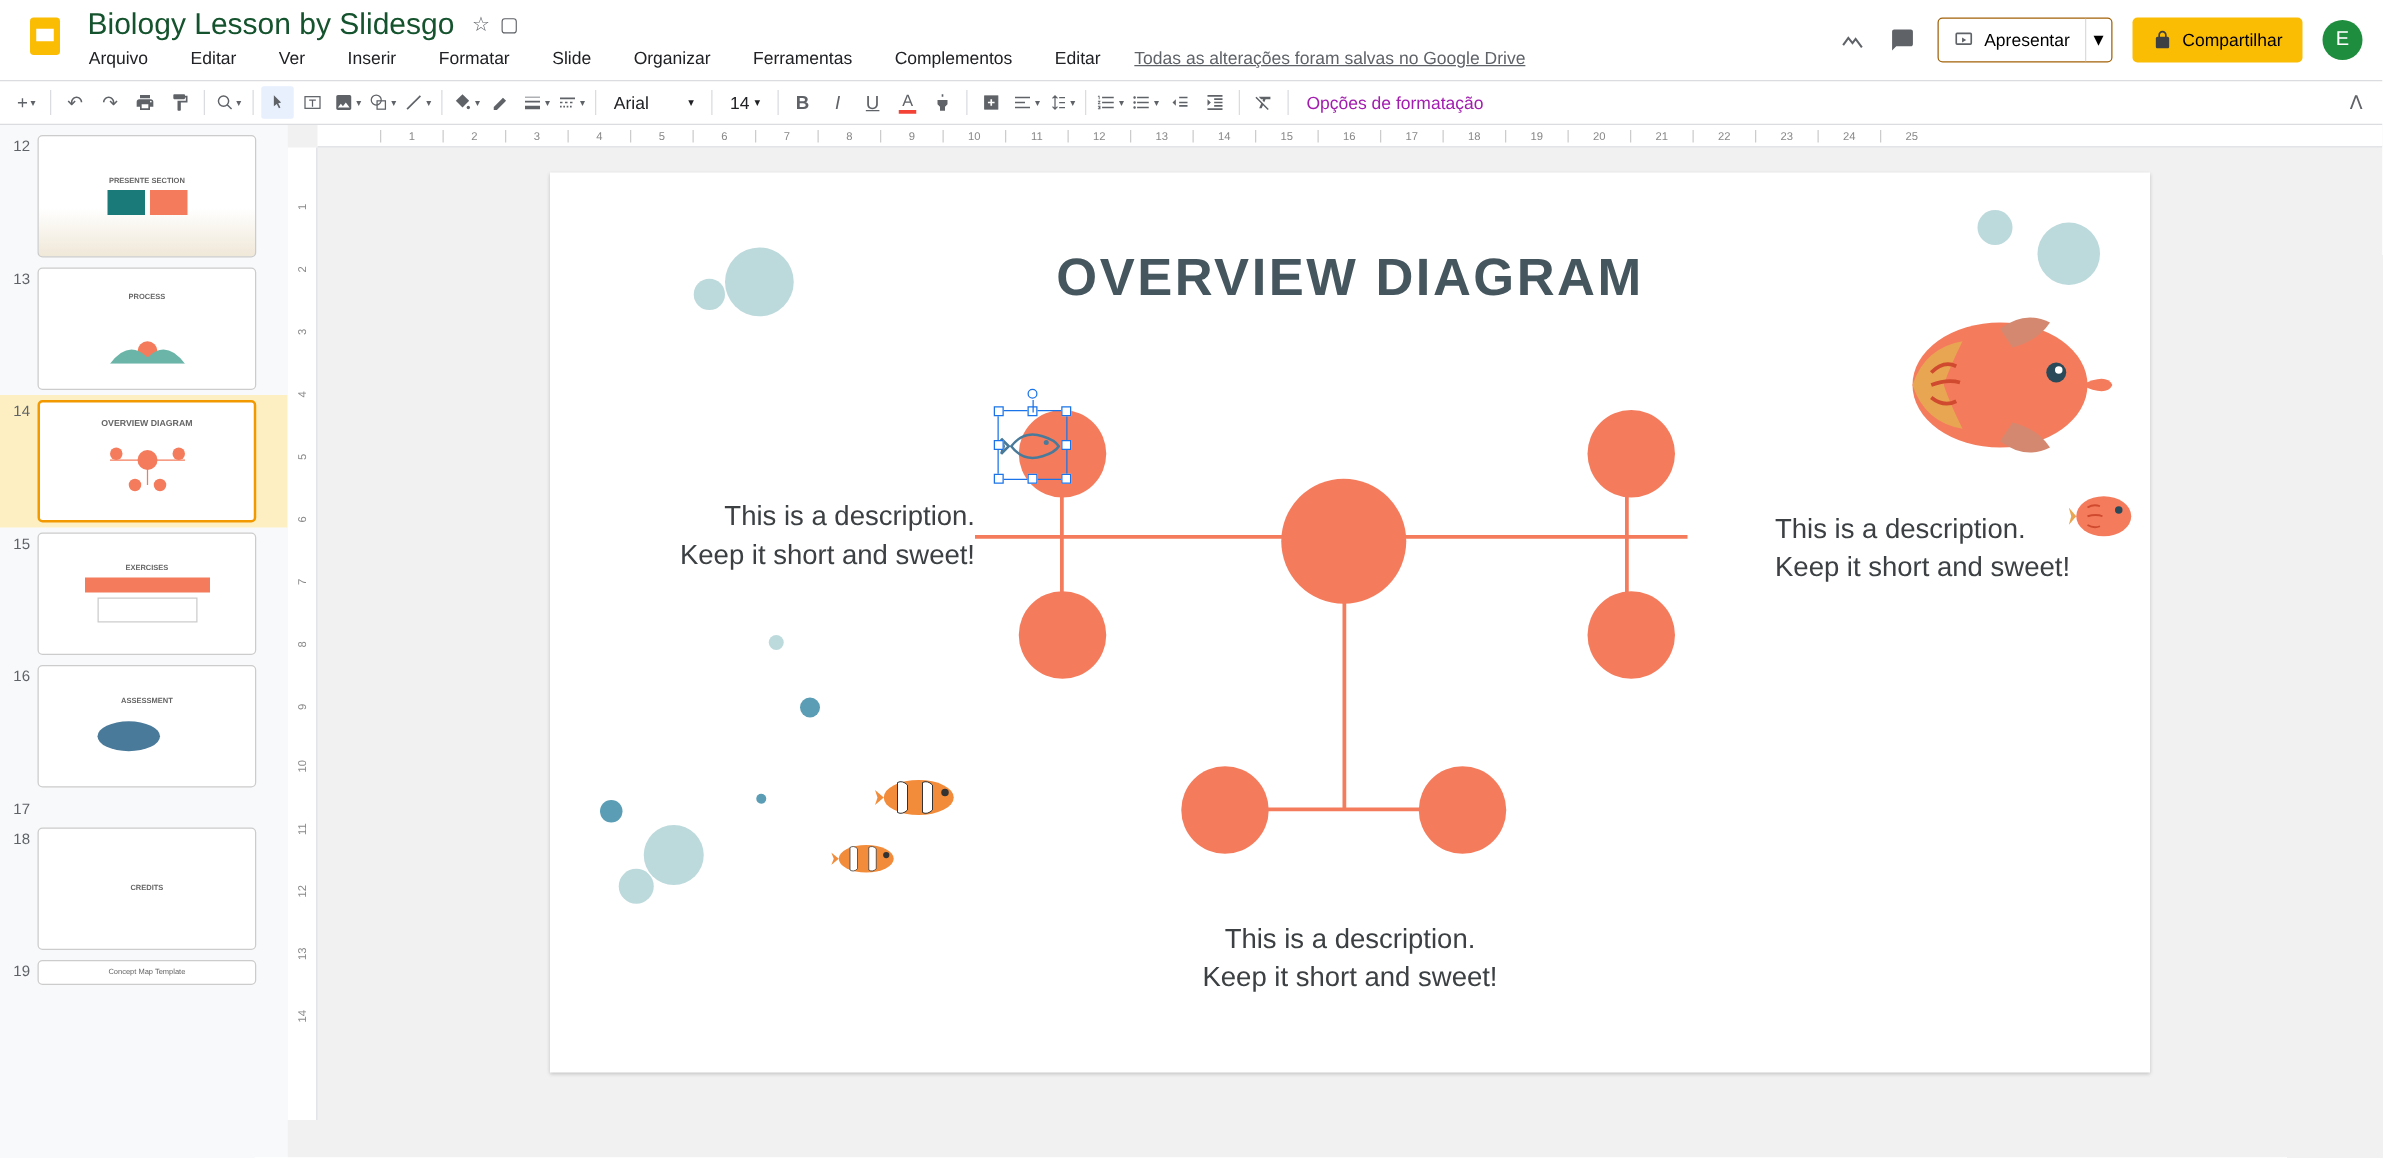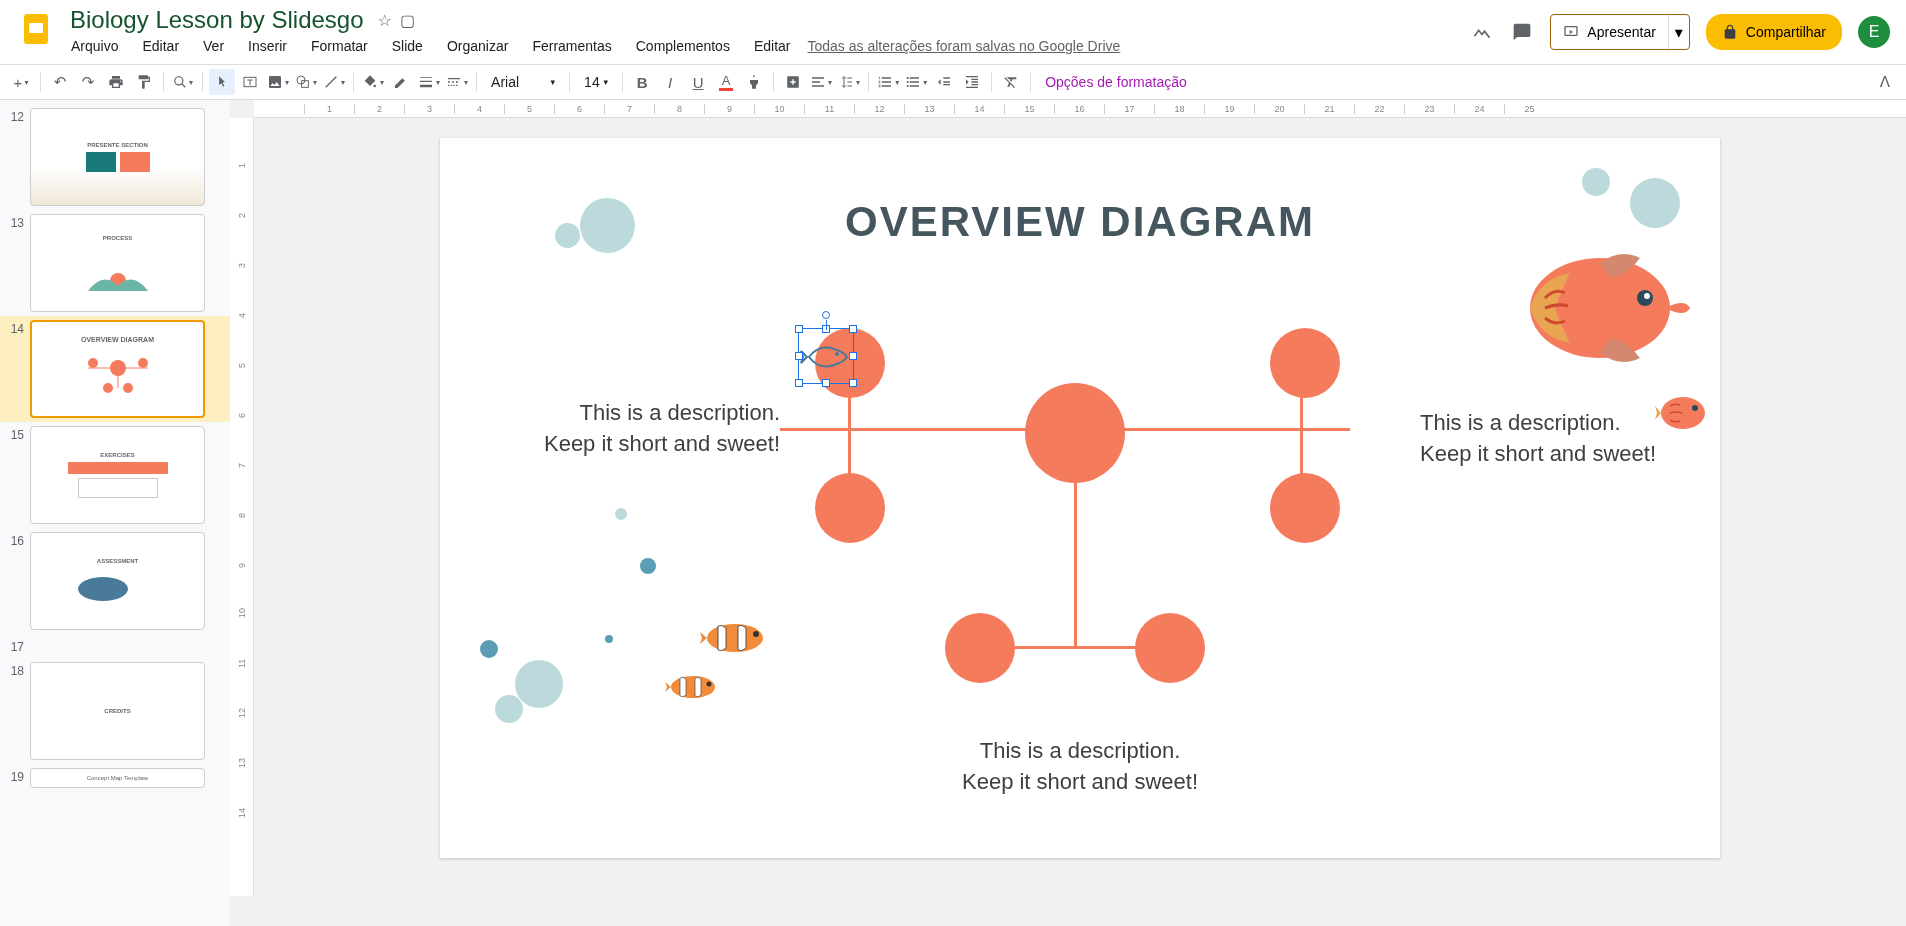--- a/index.html
+++ b/index.html
@@ -6,29 +6,29 @@
 body { background: #fff; overflow: hidden; width: 1906px; height: 926px; position: relative; }
 
 
 .header { height: 64px; display: flex; align-items: flex-start; padding: 8px 16px 0 16px; }
 .logo { width: 40px; height: 40px; margin-right: 8px; display: flex; align-items: center; justify-content: center; }
 .title-area { flex: 1; }
 .title-row { display: flex; align-items: center; height: 24px; }
 .doc-title { font-size: 24px; color: #14532d; padding: 2px 6px; }
 .title-icons { display: flex; gap: 8px; margin-left: 8px; }
 .title-icons span { color: #5f6368; font-size: 16px; cursor: pointer; }
-.menu-bar { display: flex; gap: 10px; margin-top: 2px; }
+.menu-bar { display: flex; gap: 20px; margin-top: 2px; }
 .menu-item { font-size: 14px; color: #202124; padding: 4px 7px; cursor: pointer; }
 .save-status { font-size: 14px; color: #5f6368; text-decoration: underline; margin-left: 0; padding: 4px 0; cursor: pointer; }
 .header-right { display: flex; align-items: center; gap: 16px; padding-top: 6px; }
 .hr-icon { width: 24px; height: 24px; color: #5f6368; display: flex; align-items: center; justify-content: center; cursor: pointer; font-size: 20px; }
 .present-btn { display: flex; align-items: center; border: 1px solid #a16207; border-radius: 4px; height: 36px; cursor: pointer; }
 .present-main { padding: 0 12px; font-size: 14px; display: flex; align-items: center; gap: 8px; }
 .present-drop { border-left: 1px solid #dadce0; padding: 0 6px; height: 100%; display: flex; align-items: center; }
-.share-btn { background: #fbbc04; border-radius: 16px; height: 36px; padding: 0 16px; font-size: 14px; display: flex; align-items: center; gap: 8px; cursor: pointer; font-weight: 500; }
+.share-btn { background: #fbbc04; border-radius: 4px; height: 36px; padding: 0 16px; font-size: 14px; display: flex; align-items: center; gap: 8px; cursor: pointer; font-weight: 500; }
 .avatar { width: 32px; height: 32px; border-radius: 50%; background: #1e8e3e; color: #fff; display: flex; align-items: center; justify-content: center; font-size: 16px; cursor: pointer; }
 
 
 .toolbar { height: 36px; border-top: 1px solid #dadce0; border-bottom: 1px solid #dadce0; display: flex; align-items: center; padding: 0 8px; gap: 2px; }
 .tb-btn { min-width: 26px; height: 26px; display: flex; align-items: center; justify-content: center; color: #5f6368; cursor: pointer; border-radius: 2px; font-size: 15px; padding: 0 2px; }
 .tb-sep { width: 1px; height: 20px; background: #dadce0; margin: 0 4px; }
 .tb-drop::after { content: '▾'; font-size: 8px; margin-left: 2px; }
 .tb-active { background: #e8f0fe; }
 .font-select { min-width: 80px; font-size: 14px; color: #202124; padding: 0 8px; cursor: pointer; display: flex; align-items: center; justify-content: space-between; border: none; height: 24px; }
 .size-select { min-width: 40px; font-size: 14px; color: #202124; padding: 0 8px; cursor: pointer; display: flex; align-items: center; justify-content: space-between; height: 24px; }

